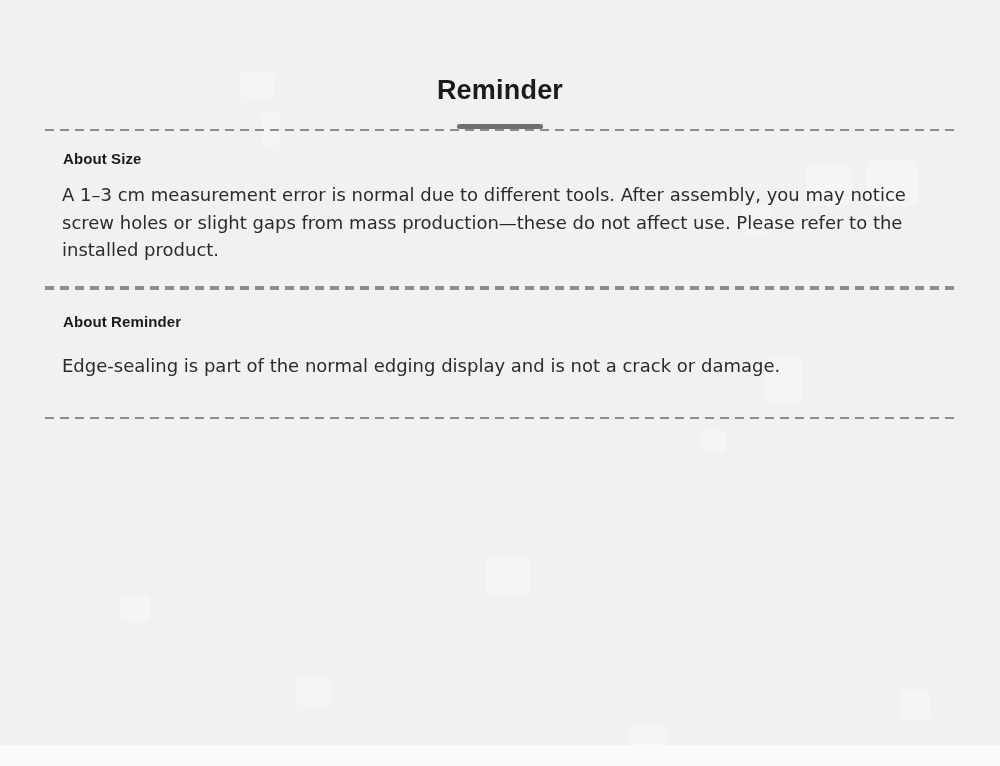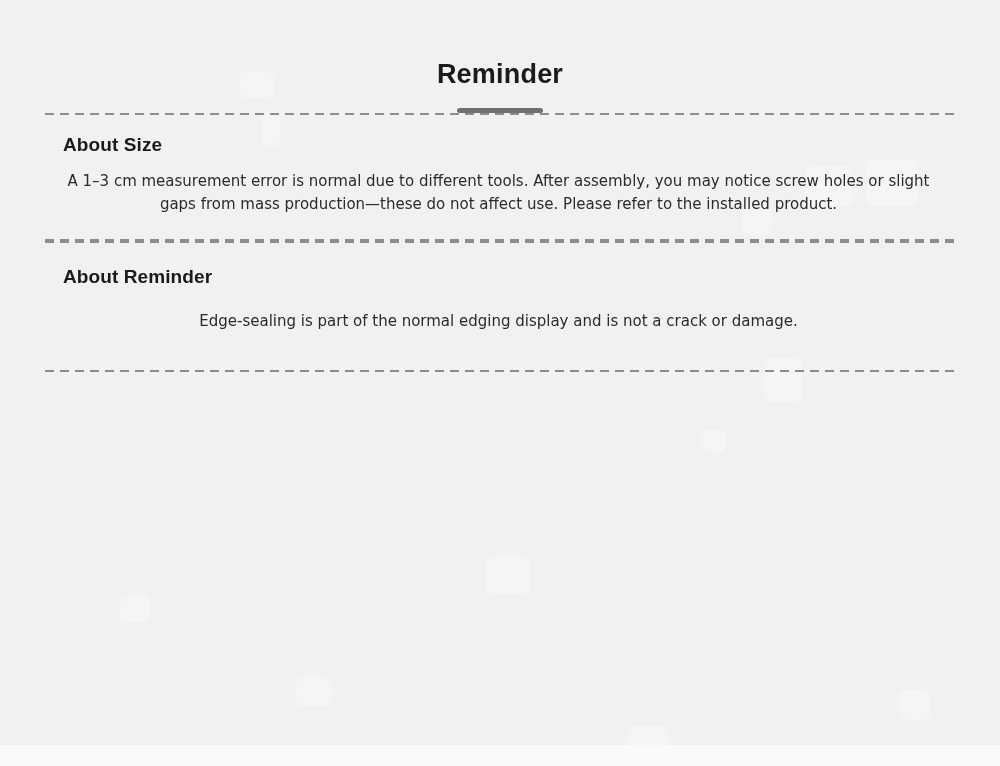--- a/index.html
+++ b/index.html
@@ -27,20 +27,21 @@
     background: #f5f5f5;
     border-radius: 6px;
   }
 
   .page {
     position: relative;
     z-index: 1;
     width: 1000px;
     height: 560px;
     box-sizing: border-box;
+    margin-top: 16px;
   }
 
   
   .title-block {
     padding-top: 58px;
     text-align: center;
   }
   .title {
     font-family: "Liberation Sans", sans-serif;
     font-size: 27px;
@@ -67,37 +68,36 @@
     background-size: 15px 2px;
     background-repeat: repeat-x;
   }
 
   
   .section {
     padding: 0 45px;
   }
   .section-heading {
     font-family: "Liberation Sans", sans-serif;
-    font-size: 19px;
+    font-size: 15px;
     font-weight: bold;
     color: #1b1b1b;
     margin: 0;
     padding-left: 18px;
     letter-spacing: 0.1px;
   }
   .section-body {
     font-family: "DejaVu Sans", sans-serif;
-    font-size: 15px;
+    font-size: 18px;
     font-weight: 400;
     color: #2b2b2b;
     line-height: 1.52;
     margin: 0;
     padding-left: 17px;
     padding-right: 20px;
-    text-align: center;
   }
 
   
   .sec-size .section-heading   { padding-top: 19px; }
   .sec-size .section-body      { padding-top: 14px; padding-bottom: 23px; }
 
   .sec-color .section-heading  { padding-top: 23px; }
   .sec-color .section-body     { padding-top: 22px; padding-bottom: 23px; }
 
   .sec-structure .section-heading { padding-top: 23px; }

